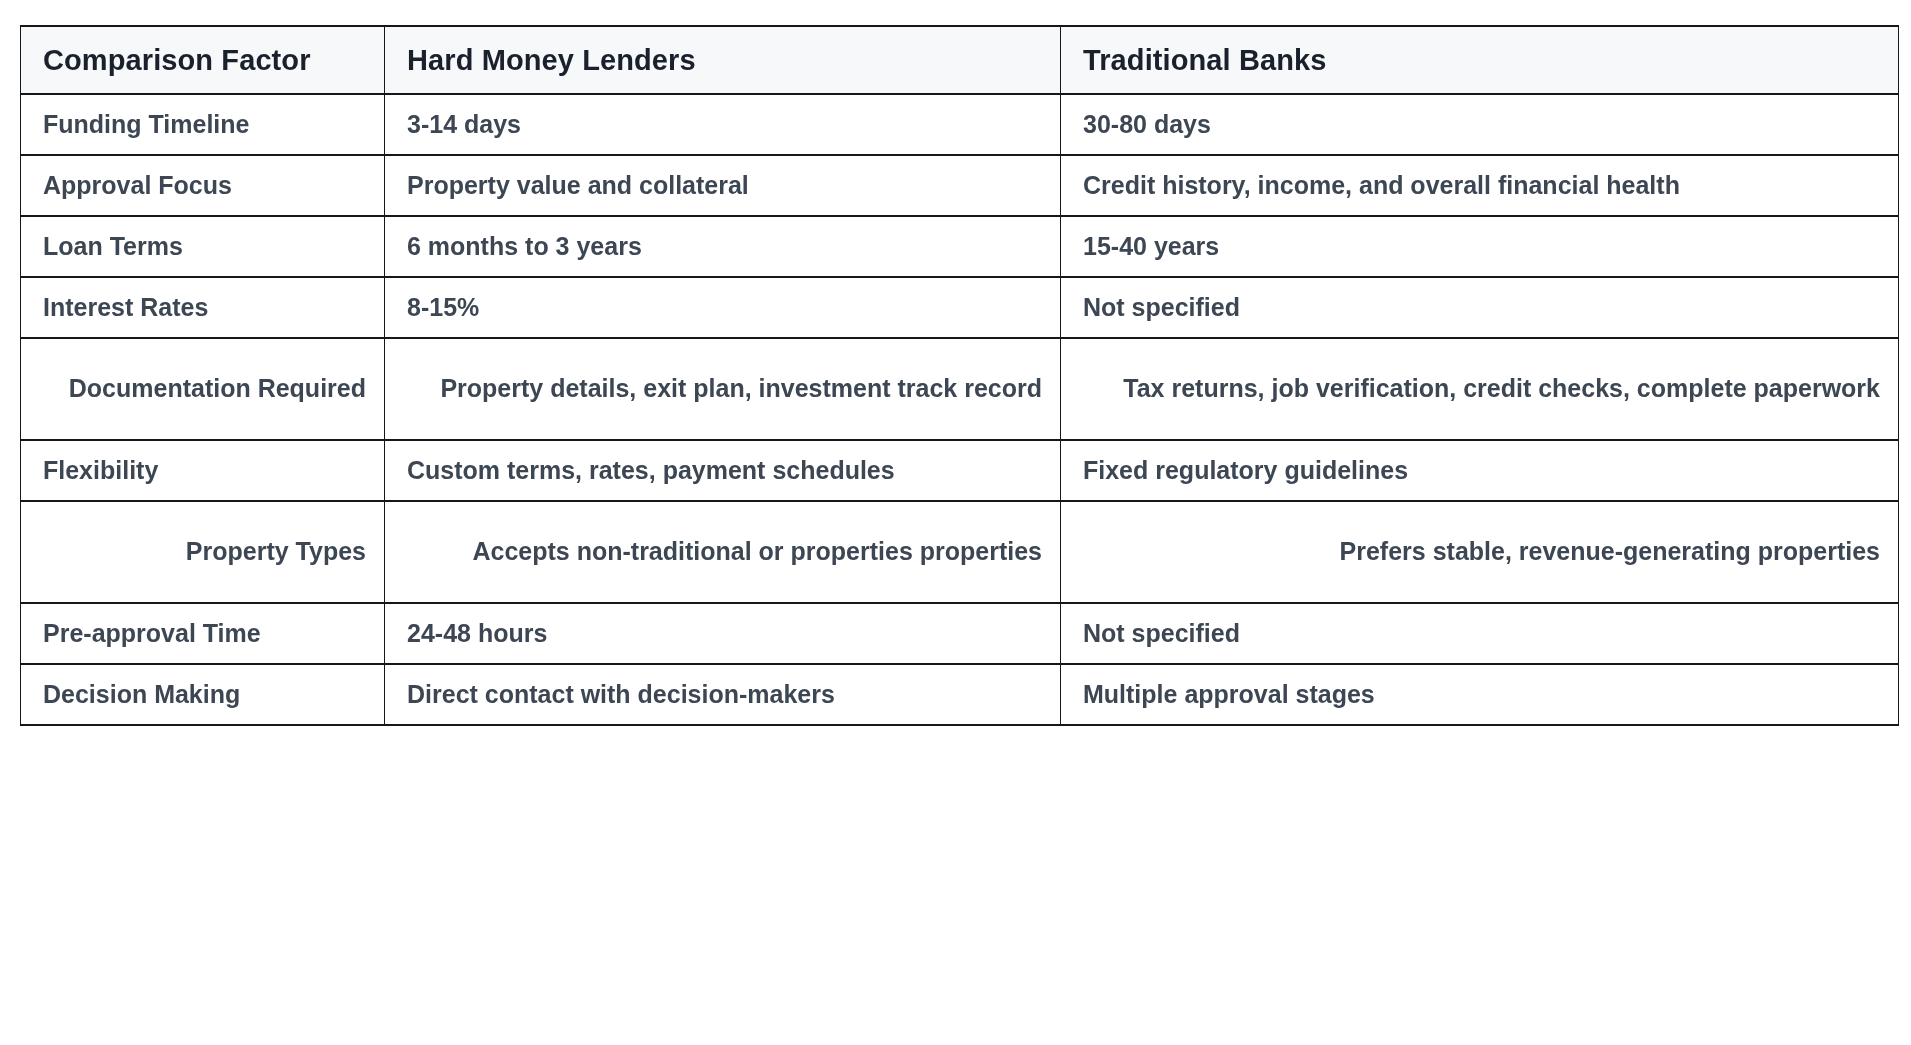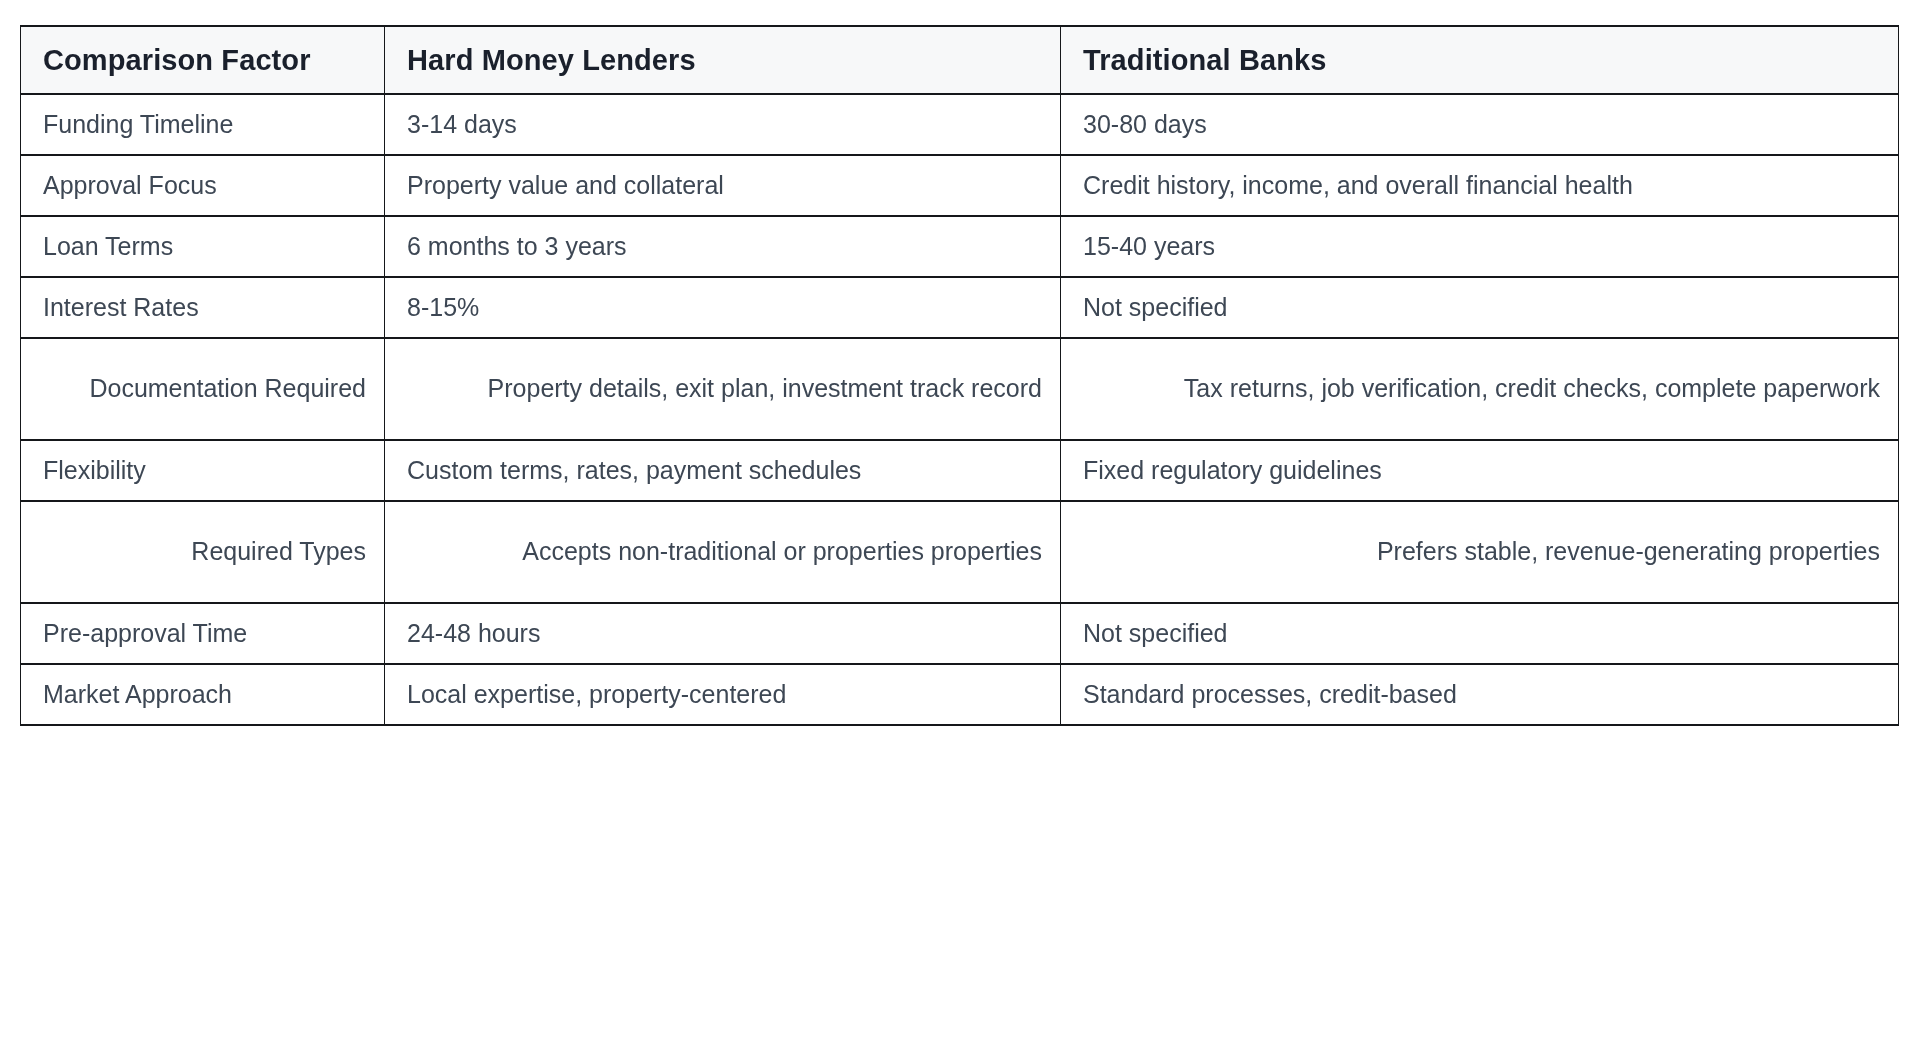--- a/index.html
+++ b/index.html
@@ -57,21 +57,21 @@
   thead th.th-last  { border-right: 1.5px solid #15171a; }
 
   tbody td {
     background: #ffffff;
     border-bottom: 2px solid #15171a;
     border-left: 1px solid #15171a;
     border-right: 1px solid #15171a;
     text-align: left;
     vertical-align: middle;
     font-size: 25px;
-    font-weight: normal;
+    font-weight: bold;
     color: #3d4754;
     line-height: 1.58;
     height: 61px;
     padding: 8px 18px 8px 22px;
   }
 
   tbody td.td-first { border-left: 1.5px solid #15171a; }
   tbody td.td-last  { border-right: 1.5px solid #15171a; }
 
   tbody tr.tall-row td { height: 102px; text-align: right; }
@@ -168,21 +168,21 @@
           </td>
           <td class="wrap-cell">
             <span class="cell-text">Custom terms, rates, payment schedules</span>
           </td>
           <td class="td-last">
             <span class="cell-text">Fixed regulatory guidelines</span>
           </td>
         </tr>
         <tr class="tall-row">
           <td class="td-first">
-            <span class="cell-text">Required Types</span>
+            <span class="cell-text">Property Types</span>
           </td>
           <td class="wrap-cell">
             <span class="cell-text">Accepts non-traditional or properties properties</span>
           </td>
           <td class="td-last">
             <span class="cell-text">Prefers stable, revenue-generating properties</span>
           </td>
         </tr>
         <tr>
           <td class="td-first">
@@ -190,25 +190,25 @@
           </td>
           <td class="wrap-cell">
             <span class="cell-text">24-48 hours</span>
           </td>
           <td class="td-last">
             <span class="cell-text">Not specified</span>
           </td>
         </tr>
         <tr>
           <td class="td-first">
-            <span class="cell-text">Market Approach</span>
-          </td>
-          <td class="wrap-cell">
-            <span class="cell-text">Local expertise, property-centered</span>
-          </td>
-          <td class="td-last">
-            <span class="cell-text">Standard processes, credit-based</span>
+            <span class="cell-text">Decision Making</span>
+          </td>
+          <td class="wrap-cell">
+            <span class="cell-text">Direct contact with decision-makers</span>
+          </td>
+          <td class="td-last">
+            <span class="cell-text">Multiple approval stages</span>
           </td>
         </tr>
       </tbody>
   </table>
 
 </div>
 
 </body></html>

